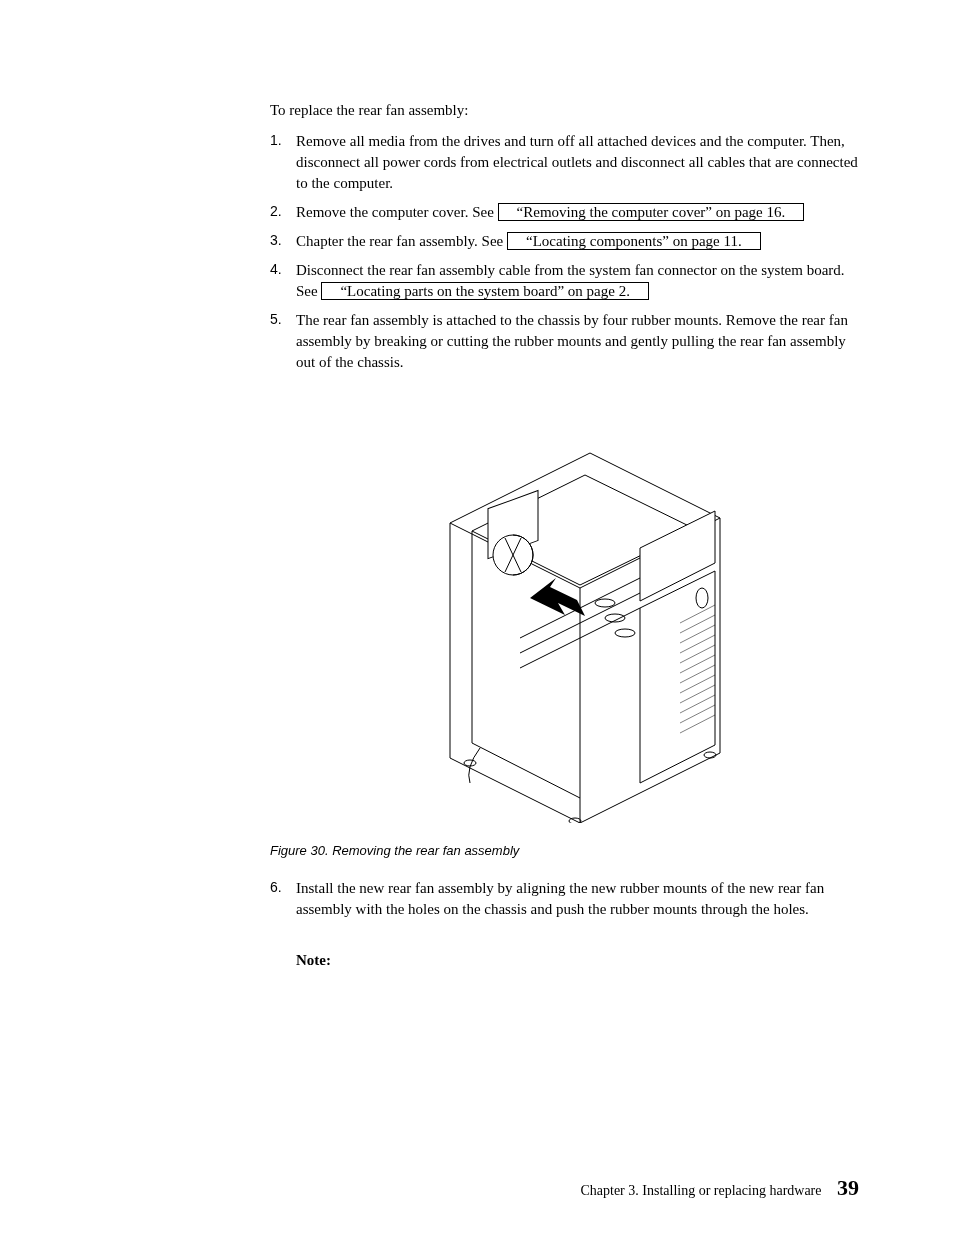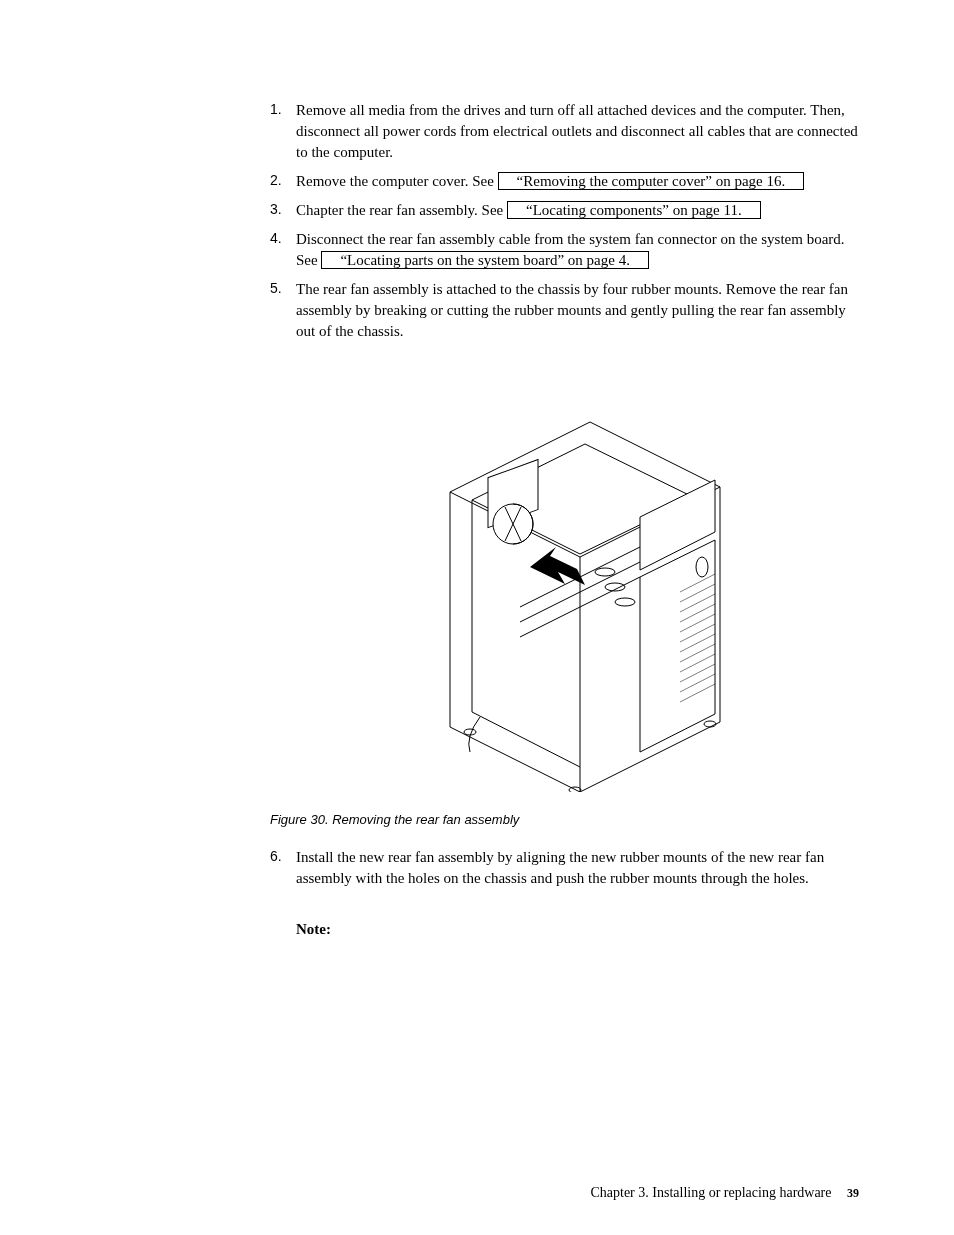--- a/index.html
+++ b/index.html
@@ -75,46 +75,47 @@
   }
   .footer {
     position: absolute;
     bottom: 34px;
     right: 95px;
     font-size: 14px;
     font-family: Georgia, 'Times New Roman', serif;
   }
   .footer .pg {
     font-weight: bold;
-    font-size: 12px;
+    font-size: 22px;
     margin-left: 12px;
   }
 </style>
 </head>
 <body>
 
 <div class="page">
 
+  <div class="intro">To replace the rear fan assembly:</div>
 
   <ol class="steps">
     <li>
       <span class="num">1.</span>
       <span>Remove all media from the drives and turn off all attached devices and the computer. Then, disconnect all power cords from electrical outlets and disconnect all cables that are connected to the computer.</span>
     </li>
     <li>
       <span class="num">2.</span>
       <span>Remove the computer cover. See </span><span class="xref">“Removing the computer cover” on page 16.</span>
     </li>
     <li>
       <span class="num">3.</span>
       <span>Chapter the rear fan assembly. See </span><span class="xref">“Locating components” on page 11.</span>
     </li>
     <li>
       <span class="num">4.</span>
-      <span>Disconnect the rear fan assembly cable from the system fan connector on the system board. See </span><span class="xref">“Locating parts on the system board” on page 4.</span>
+      <span>Disconnect the rear fan assembly cable from the system fan connector on the system board. See </span><span class="xref">“Locating parts on the system board” on page 2.</span>
     </li>
     <li>
       <span class="num">5.</span>
       <span>The rear fan assembly is attached to the chassis by four rubber mounts. Remove the rear fan assembly by breaking or cutting the rubber mounts and gently pulling the rear fan assembly out of the chassis.</span>
     </li>
   </ol>
 
   <div class="figure-wrap">
     <svg class="figure-illus" width="370" height="420" viewBox="0 0 370 420">
       <g fill="none" stroke="#000" stroke-width="1">

